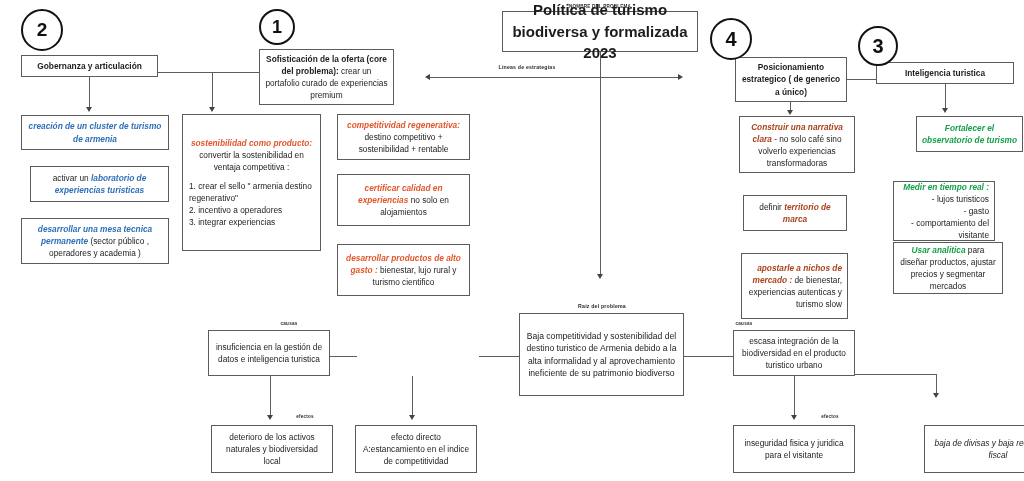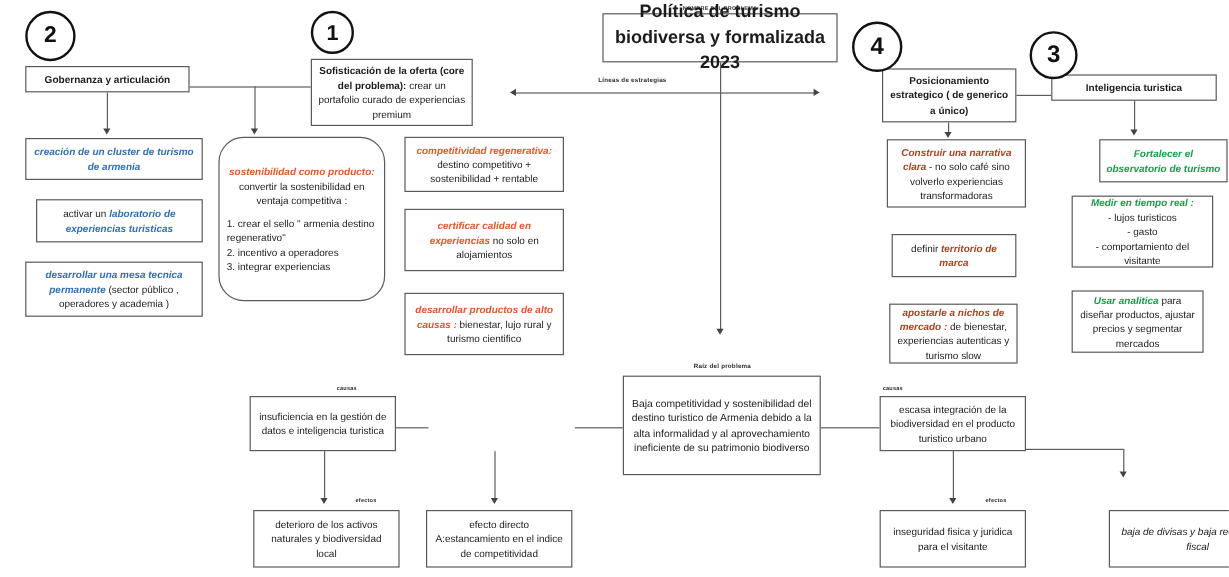--- a/index.html
+++ b/index.html
@@ -18,21 +18,21 @@
     background: #ffffff;
     display: flex;
     align-items: center;
     justify-content: center;
     text-align: center;
     padding: 3px 5px;
     font-size: 8.3px;
     line-height: 1.45;
     color: #1c1c1c;
   }
-  .box.left-al { text-align: left; justify-content: flex-start; border-radius: 21px; }
+  .box.left-al { text-align: left; justify-content: flex-start; }
   .box .inner { width: 100%; }
 
   .bold { font-weight: bold; }
   .blue  { color: #2e6fb7; font-style: italic; font-weight: bold; }
   .orange{ color: #e2562a; font-style: italic; font-weight: bold; }
   .brown { color: #a8431d; font-style: italic; font-weight: bold; }
   .green { color: #14a04a; font-style: italic; font-weight: bold; }
 
   
   .circle {
@@ -174,21 +174,21 @@
   </div>
 
   <div class="box" style="left:337px; top:174px; width:133px; height:52px;">
     <div class="inner">
       <span class="orange">certificar calidad en experiencias</span><span> no solo en alojamientos</span>
     </div>
   </div>
 
   <div class="box" style="left:337px; top:244px; width:133px; height:52px;">
     <div class="inner">
-      <span class="orange">desarrollar productos de alto causas :</span><span> bienestar, lujo rural y turismo cientifico</span>
+      <span class="orange">desarrollar productos de alto gasto :</span><span> bienestar, lujo rural y turismo cientifico</span>
     </div>
   </div>
 
   <div class="box" style="left:735px; top:57px; width:112px; height:45px; font-weight:bold;">
     <span>Posicionamiento estrategico ( de generico a único)</span>
   </div>
 
   <div class="vline" style="left:790px; top:102px; height:10px;"></div>
   <div class="arrow-down" style="left:787px; top:110px;"></div>
 
@@ -199,40 +199,40 @@
       <span class="brown">Construir una narrativa clara</span><span> - no solo café sino volverlo experiencias transformadoras</span>
     </div>
   </div>
 
   <div class="box" style="left:743px; top:195px; width:104px; height:36px;">
     <div class="inner">
       <span>definir </span><span class="brown">territorio de marca</span>
     </div>
   </div>
 
-  <div class="box" style="left:741px; top:253px; width:107px; height:50px;">
+  <div class="box" style="left:741px; top:253px; width:107px; height:66px;text-align:right;">
     <div class="inner">
       <span class="brown">apostarle a nichos de mercado :</span><span> de bienestar, experiencias autenticas y turismo slow</span>
     </div>
   </div>
 
   <div class="box" style="left:876px; top:62px; width:138px; height:22px; font-weight:bold;">
     <span>Inteligencia turistica</span>
   </div>
 
   <div class="vline" style="left:945px; top:84px; height:26px;"></div>
   <div class="arrow-down" style="left:942px; top:108px;"></div>
 
   <div class="box" style="left:896px; top:116px; width:107px; height:36px;margin-left:20px;">
     <div class="inner">
       <span class="green">Fortalecer el observatorio de turismo</span>
     </div>
   </div>
 
-  <div class="box" style="left:893px; top:163px; width:118px; height:60px;">
+  <div class="box" style="left:893px; top:181px; width:102px; height:60px;text-align:right;">
     <div class="inner">
       <div><span class="green">Medir en tiempo real :</span></div>
       <div>- lujos turisticos</div>
       <div>- gasto</div>
       <div>- comportamiento del</div>
       <div>visitante</div>
     </div>
   </div>
 
   <div class="box" style="left:893px; top:242px; width:110px; height:52px;">

